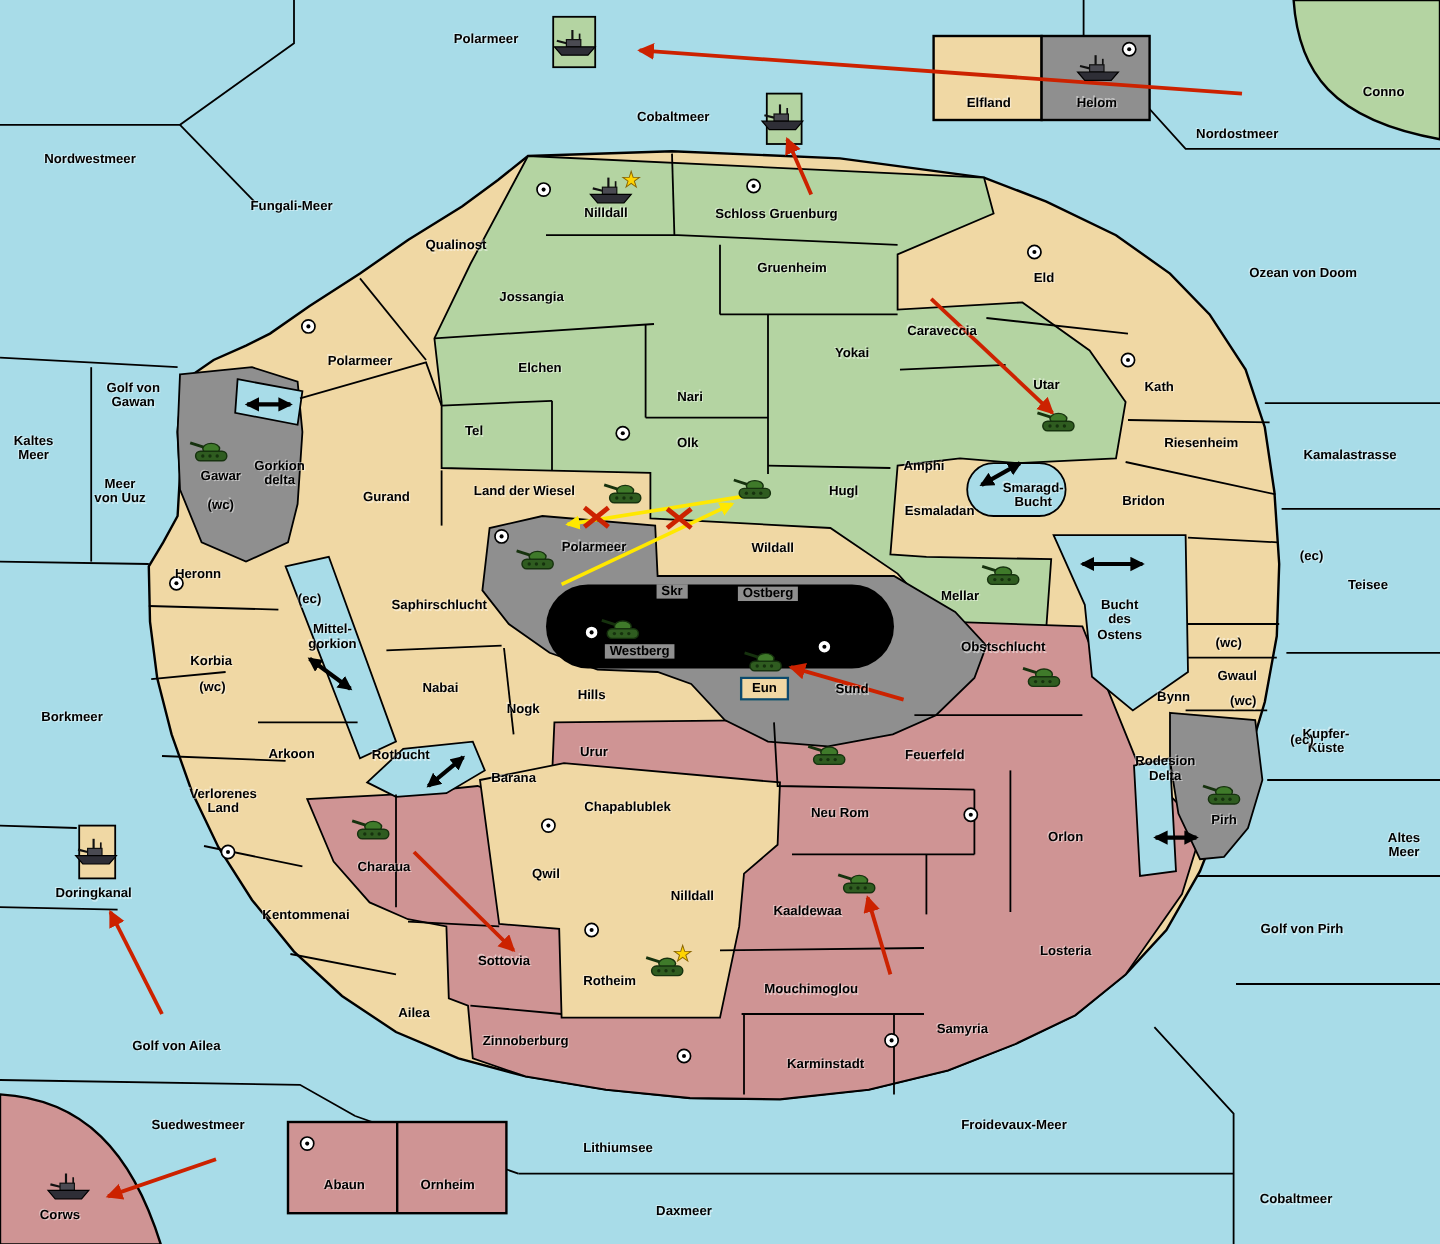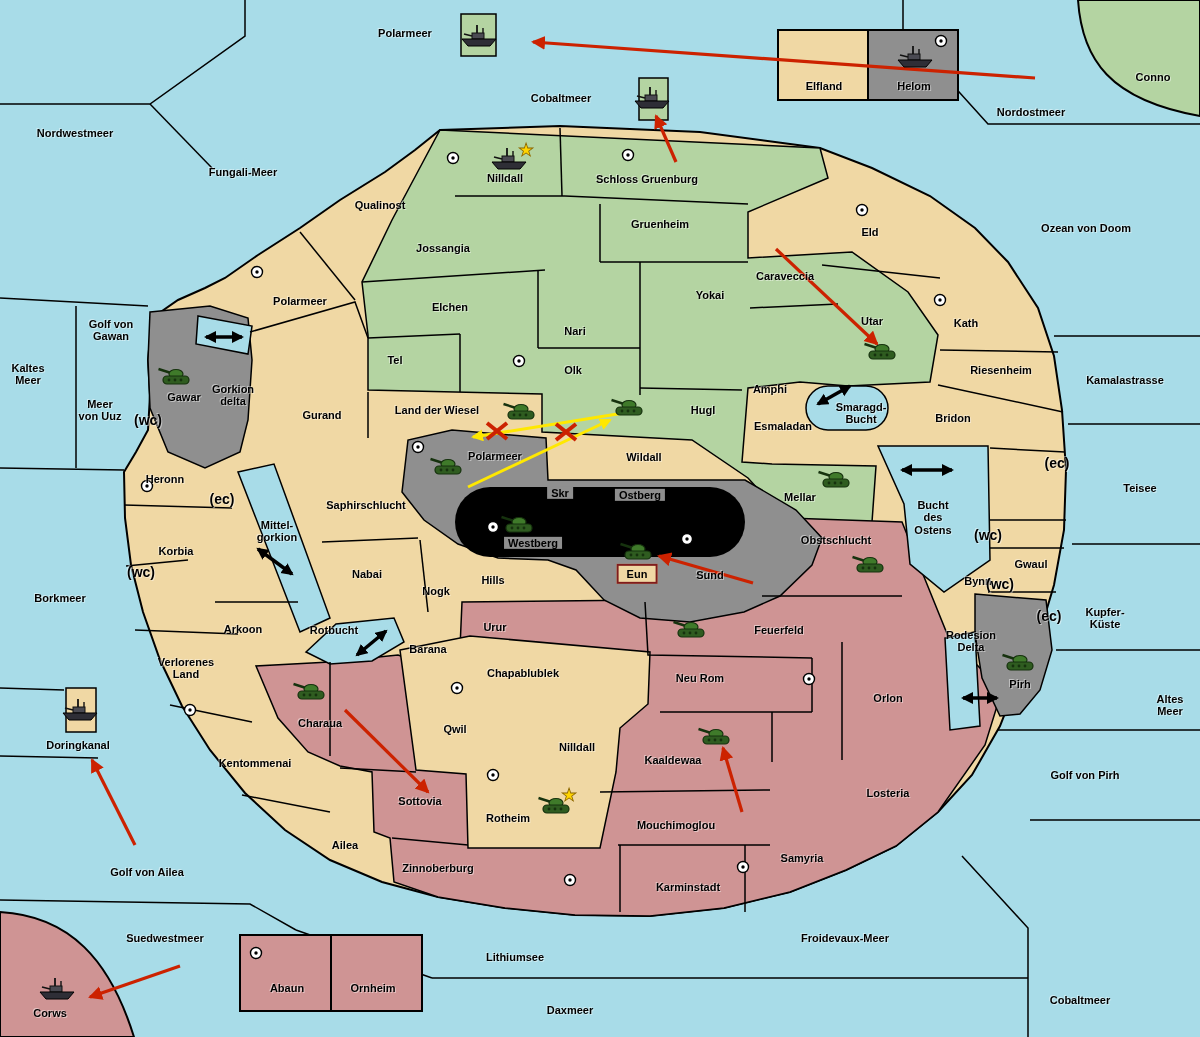--- a/index.html
+++ b/index.html
@@ -3,23 +3,23 @@
 <meta charset="utf-8">
 <style>
   html,body{margin:0;padding:0;background:#777;}
   .stage{position:relative;width:1200px;height:1037px;background:#a8dce8;overflow:hidden;
          font-family:"Liberation Sans",sans-serif;}
   svg.layer{position:absolute;left:0;top:0;}
   #labels{position:absolute;left:0;top:0;width:1200px;height:1037px;pointer-events:none;}
   .lbl{position:absolute;transform:translate(-50%,-50%);font-size:11px;font-weight:700;color:#000;
        text-align:center;white-space:pre-line;line-height:1.12;
        text-shadow:1px 1px 0 rgba(255,255,255,.45),-1px -1px 0 rgba(255,255,255,.45);}
-  .small{font-size:14px;}
+  .small{font-size:11px;margin-left:36px;}
   .chip-gray{background:#8f8f8f;padding:0 4px;text-shadow:none;}
-  .chip-tan{background:#f0d8a4;border:2px solid #7f1d1d;padding:2px 8px;text-shadow:none;}
+  .chip-tan{background:#f0d8a4;border:2px solid #0c4a6e;padding:2px 8px;text-shadow:none;}
 </style>
 </head>
 <body>
 
 <div class="stage">
   <svg class="layer" width="1200" height="1037" viewBox="0 0 1200 1037">
     <defs>
       <marker id="ar" orient="auto" markerUnits="userSpaceOnUse" markerWidth="18" markerHeight="16" refX="12" refY="7">
         <path d="M0,0 L14,7 L0,14 Z" fill="#cc2200"></path>
       </marker>

